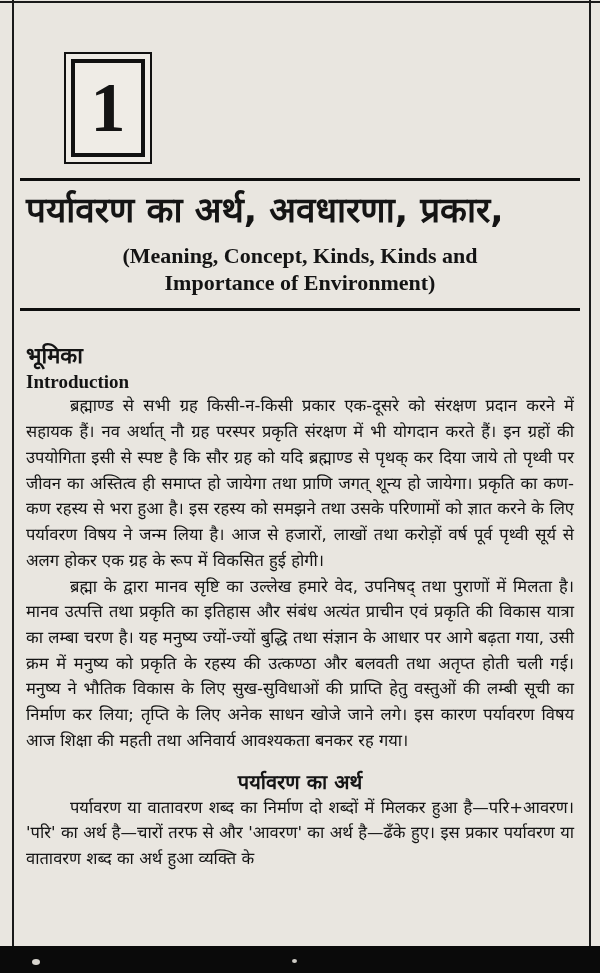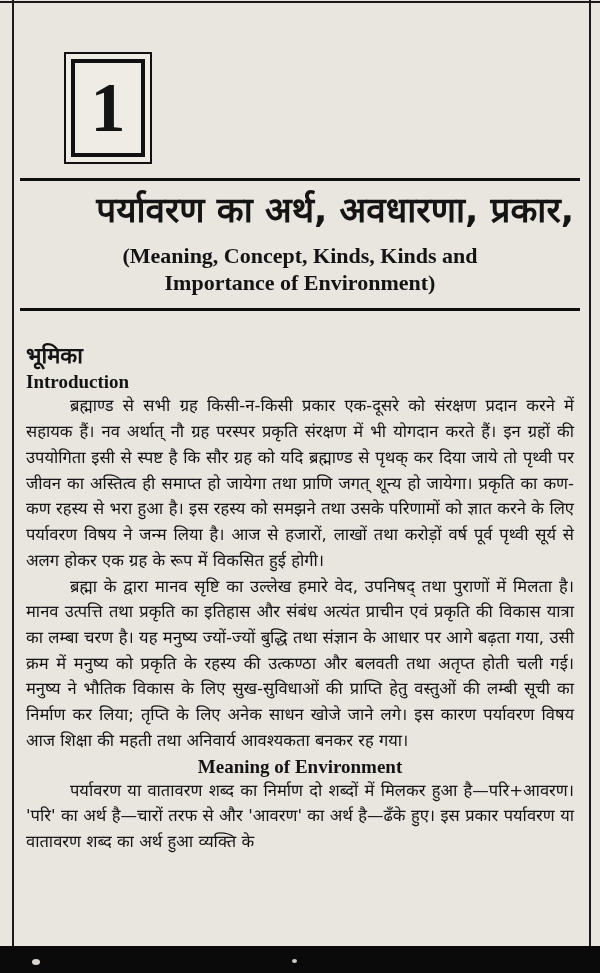--- a/index.html
+++ b/index.html
@@ -55,21 +55,21 @@
 
   .rule {
     border: none;
     border-top: 3px solid #0e0e0e;
     margin: 0 -6px;
   }
   .rule-1 { margin-top: 10px; }
   .rule-2 { margin-top: 12px; }
 
   .title-hi {
-    text-align: right;
+    text-align: left;
     font-weight: 700;
     font-size: 35px;
     line-height: 1.25;
     margin-top: 8px;
     font-family: "DejaVu Sans", sans-serif;
   }
   .subtitle-en {
     text-align: center;
     font-weight: 700;
     font-size: 22px;
@@ -143,21 +143,21 @@
     </div>
 
     <hr class="rule rule-2">
 
     <div class="sec-head-hi">भूमिका</div>
     <div class="sec-head-en">Introduction</div>
 
     <p class="body-para">ब्रह्माण्ड से सभी ग्रह किसी-न-किसी प्रकार एक-दूसरे को संरक्षण प्रदान करने में सहायक हैं। नव अर्थात् नौ ग्रह परस्पर प्रकृति संरक्षण में भी योगदान करते हैं। इन ग्रहों की उपयोगिता इसी से स्पष्ट है कि सौर ग्रह को यदि ब्रह्माण्ड से पृथक् कर दिया जाये तो पृथ्वी पर जीवन का अस्तित्व ही समाप्त हो जायेगा तथा प्राणि जगत् शून्य हो जायेगा। प्रकृति का कण-कण रहस्य से भरा हुआ है। इस रहस्य को समझने तथा उसके परिणामों को ज्ञात करने के लिए पर्यावरण विषय ने जन्म लिया है। आज से हजारों, लाखों तथा करोड़ों वर्ष पूर्व पृथ्वी सूर्य से अलग होकर एक ग्रह के रूप में विकसित हुई होगी।</p>
     <p class="body-para">ब्रह्मा के द्वारा मानव सृष्टि का उल्लेख हमारे वेद, उपनिषद् तथा पुराणों में मिलता है। मानव उत्पत्ति तथा प्रकृति का इतिहास और संबंध अत्यंत प्राचीन एवं प्रकृति की विकास यात्रा का लम्बा चरण है। यह मनुष्य ज्यों-ज्यों बुद्धि तथा संज्ञान के आधार पर आगे बढ़ता गया, उसी क्रम में मनुष्य को प्रकृति के रहस्य की उत्कण्ठा और बलवती तथा अतृप्त होती चली गई। मनुष्य ने भौतिक विकास के लिए सुख-सुविधाओं की प्राप्ति हेतु वस्तुओं की लम्बी सूची का निर्माण कर लिया; तृप्ति के लिए अनेक साधन खोजे जाने लगे। इस कारण पर्यावरण विषय आज शिक्षा की महती तथा अनिवार्य आवश्यकता बनकर रह गया।</p>
 
-    <div class="center-head-en">Meaning of Environment</div>
+    <div class="center-head-hi">पर्यावरण का अर्थ</div>
 
     <p class="body-para">पर्यावरण या वातावरण शब्द का निर्माण दो शब्दों में मिलकर हुआ है—परि+आवरण। 'परि' का अर्थ है—चारों तरफ से और 'आवरण' का अर्थ है—ढँके हुए। इस प्रकार पर्यावरण या वातावरण शब्द का अर्थ हुआ व्यक्ति के</p>
 
   </div>
 
   <div class="scan-bottom-bar">
     <div class="speck1"></div>
     <div class="speck2"></div>
   </div>
 

